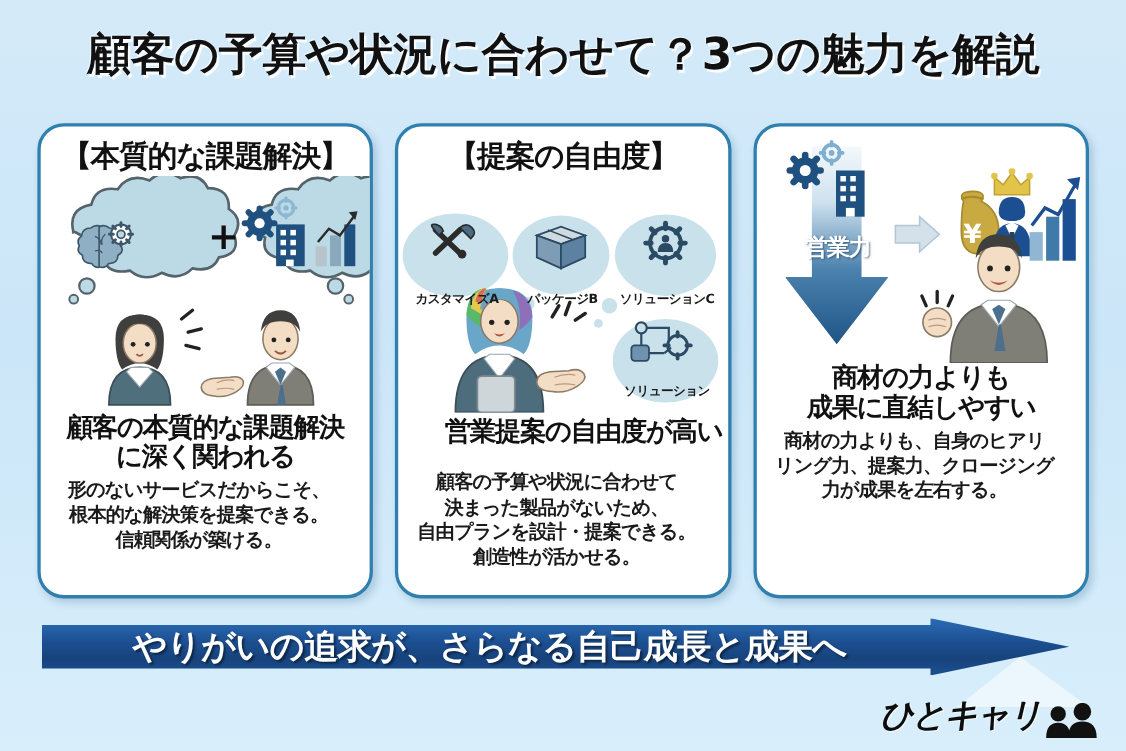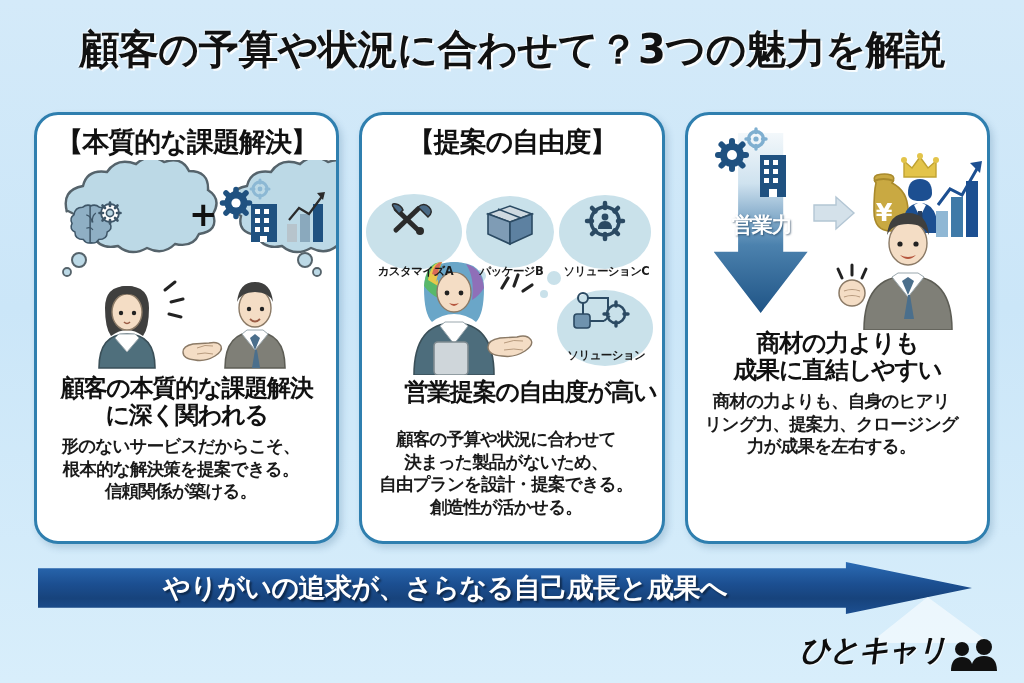--- a/index.html
+++ b/index.html
@@ -128,21 +128,21 @@
     background: linear-gradient(180deg, #2b6cb5 0%, #1c4f91 42%, #17437c 70%, #1c4f91 100%);
     clip-path: polygon(0 12%, 86.5% 12%, 86.5% 0, 100% 50%, 86.5% 100%, 86.5% 88%, 0 88%);
     box-shadow: 0 2px 4px rgba(30,70,120,0.3);
   }
   .banner-text {
     position: absolute;
     left: 0; right: 120px;
     top: 50%;
     transform: translateY(-50%);
     text-align: center;
-    font-size: 27px;
+    font-size: 31px;
     font-weight: bold;
     color: #ffffff;
     letter-spacing: -0.5px;
     text-shadow: 2px 2px 2px rgba(0,0,0,0.45);
     white-space: nowrap;
   }
 
   
   .logo {
     position: absolute;

